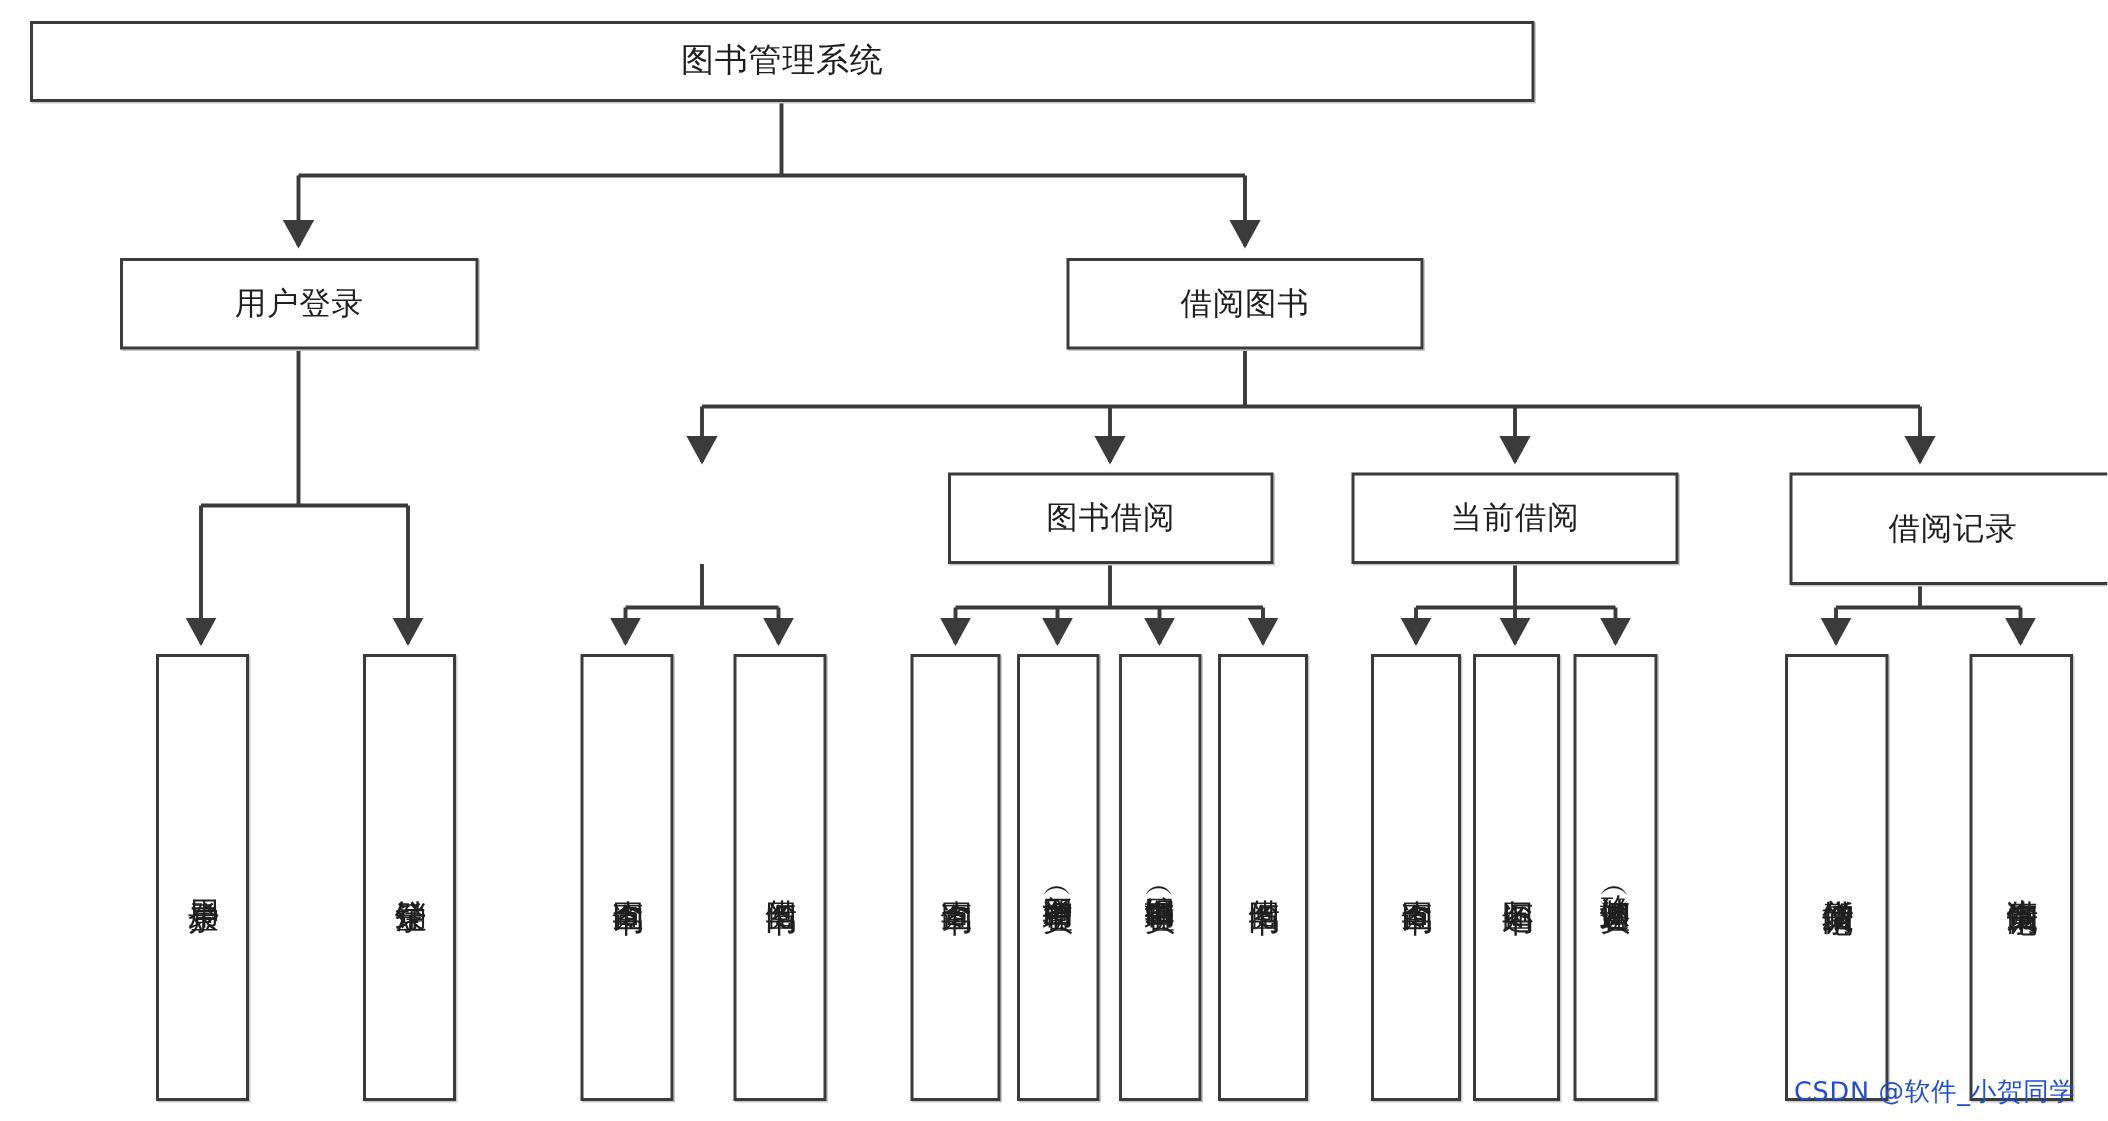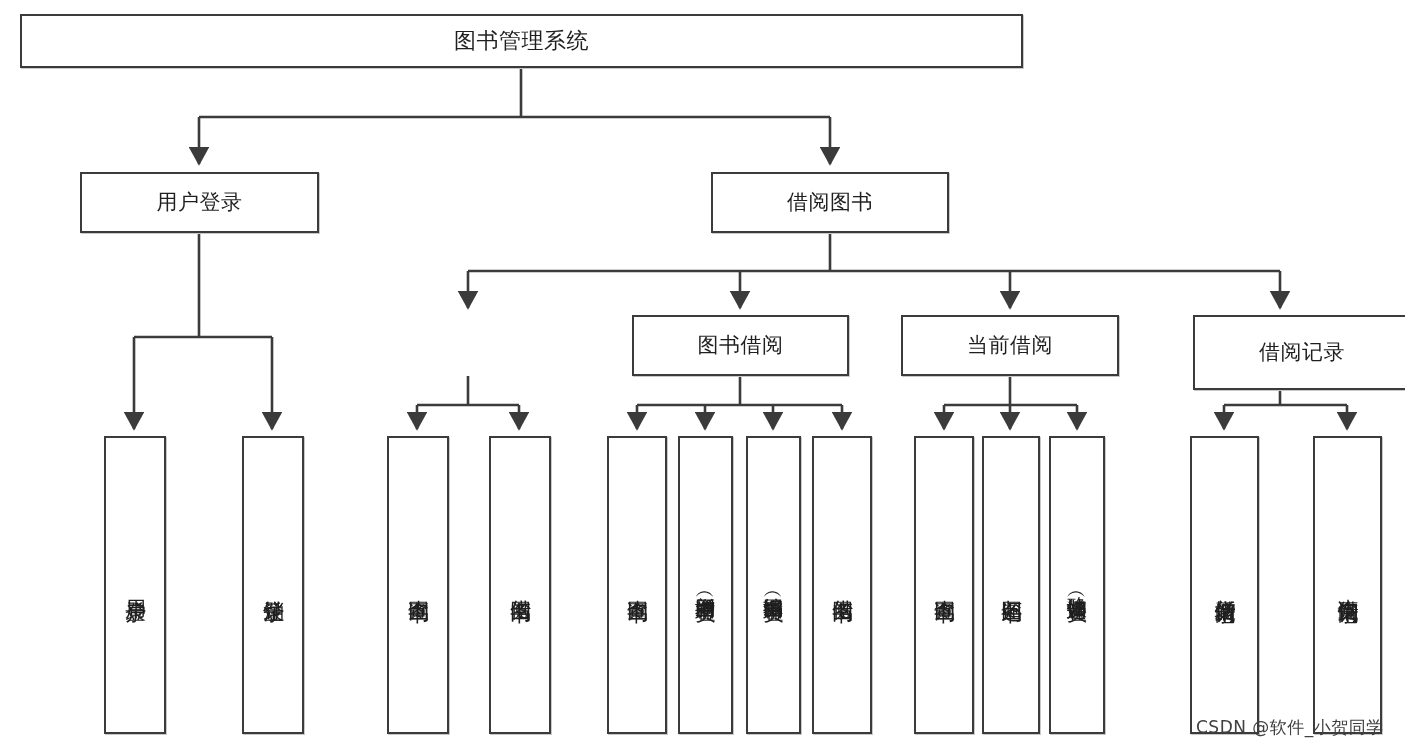--- a/index.html
+++ b/index.html
@@ -60,21 +60,21 @@
     max-height: 276px;
   }
   .v-node.narrow .label {
     font-size: 20px;
   }
   #watermark {
     position: absolute;
     left: 1196px;
     top: 716px;
     font-size: 17px;
-    color: #404040;
+    color: #1d4ed8;
     white-space: nowrap;
     letter-spacing: 0.5px;
     font-family: "DejaVu Sans", "Liberation Sans", sans-serif;
   }
 </style>
 </head>
 <body>
 
 <div id="canvas">
 

